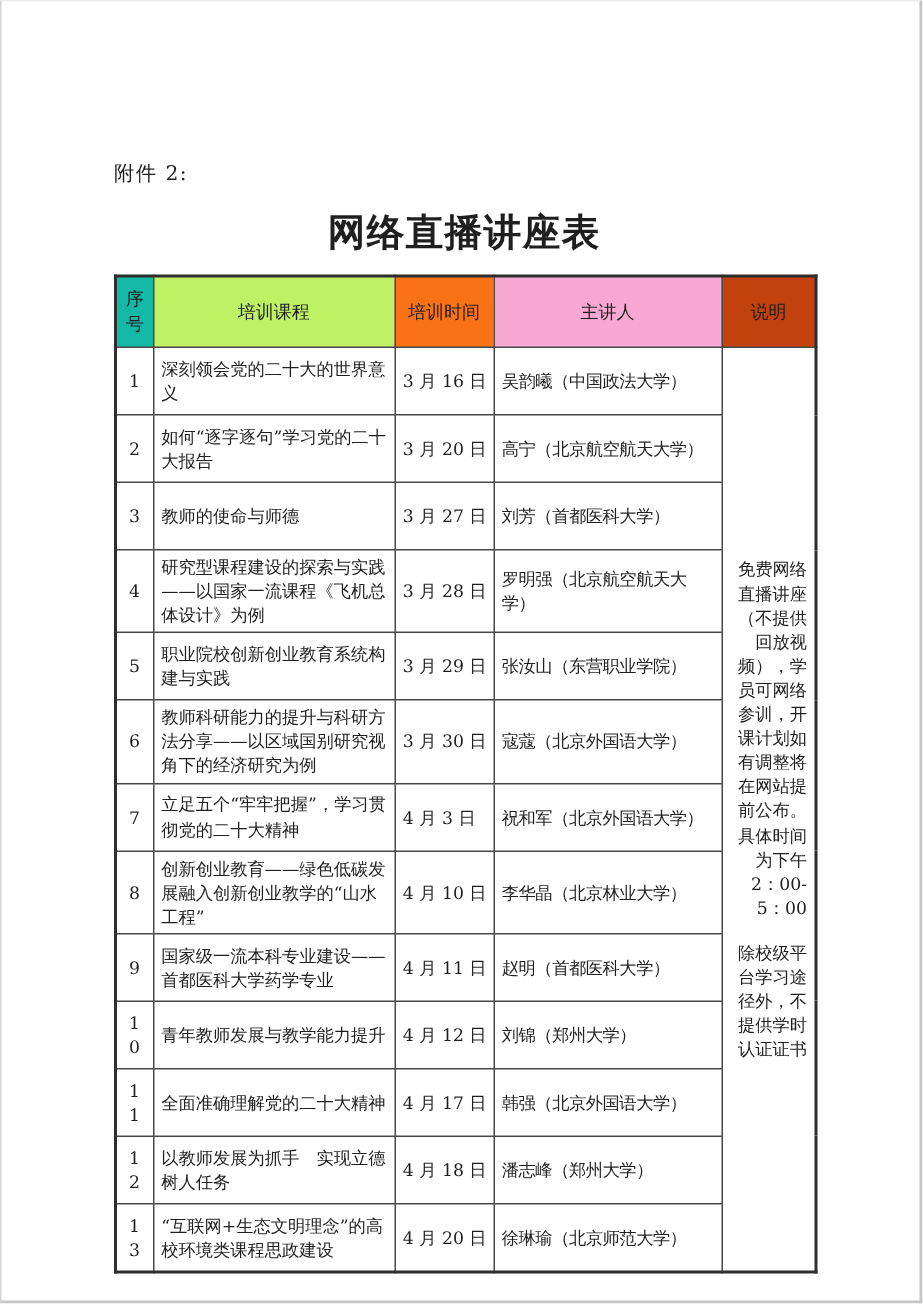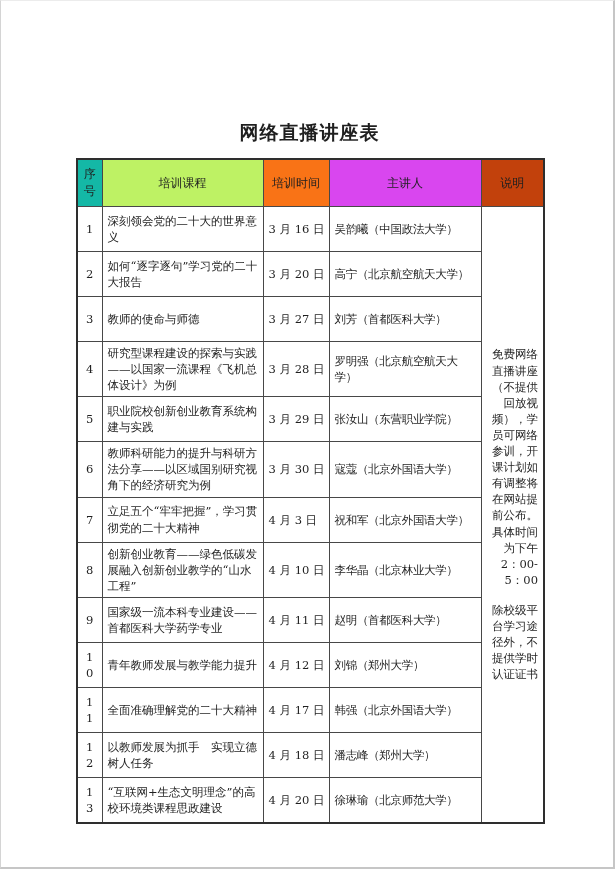--- a/index.html
+++ b/index.html
@@ -25,21 +25,21 @@
     overflow: hidden;
   }
   .attachment {
     font-size: 13.5px;
     letter-spacing: 1px;
   }
   .doc-title {
     width: 467px;
     margin: 13px 0 0 0;
     text-align: center;
-    font-size: 19px;
+    font-size: 25px;
     font-weight: bold;
     letter-spacing: 1px;
   }
   table.lecture {
     margin-top: 12px;
     width: 467px;
     table-layout: fixed;
     border-collapse: collapse;
     font-size: 11.5px;
     border: 2px solid #2e2e2e;
@@ -74,37 +74,38 @@
   }
   .c-notes p + p {
     margin-top: 14px;
   }
 </style>
 </head>
 <body>
 
 <div class="page">
 
+  <div class="attachment">附件 2:</div>
 
   <div class="doc-title">网络直播讲座表</div>
 
   <table class="lecture">
     <colgroup>
       <col style="width:25px">
       <col style="width:161px">
       <col style="width:66px">
       <col style="width:152px">
       <col style="width:63px">
     </colgroup>
     <thead>
       <tr>
         <th style="background: #14b8a6;">序号</th>
         <th style="background: #bef264;">培训课程</th>
         <th style="background: #f97316;">培训时间</th>
-        <th style="background: #d946ef;">主讲人</th>
+        <th style="background: #f9a8d4;">主讲人</th>
         <th style="background: #c2410c;">说明</th>
       </tr>
     </thead>
     <tbody id="table-body">
         <tr>
     <td class="c-no">1</td>
     <td class="c-course">深刻领会党的二十大的世界意义</td>
     <td class="c-time">3 月 16 日</td>
     <td class="c-speaker">吴韵曦（中国政法大学）</td>
   <td class="c-notes" rowspan="13">

